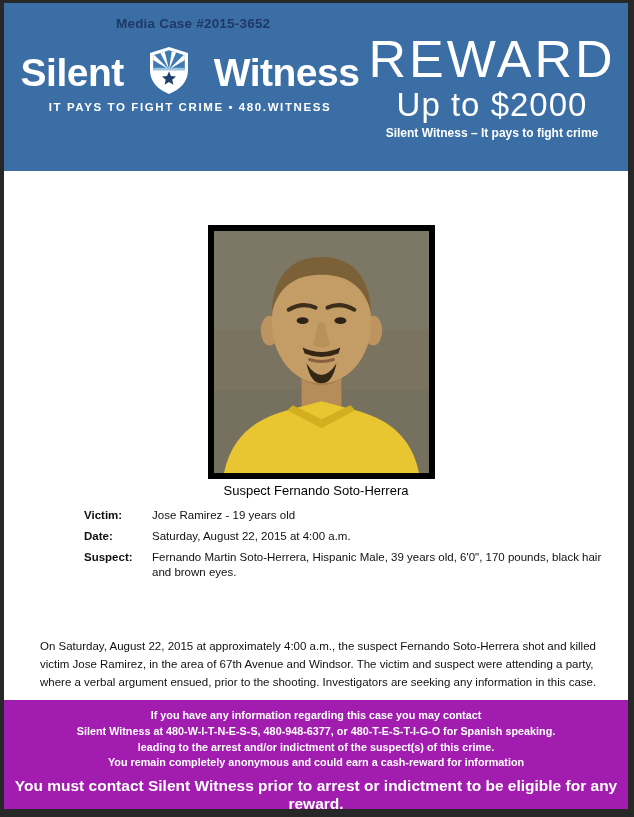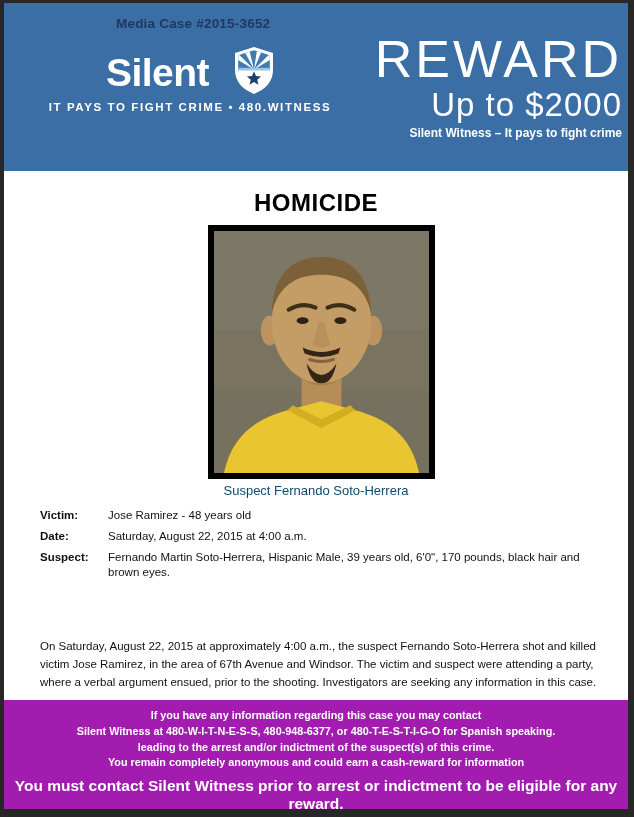--- a/index.html
+++ b/index.html
@@ -57,21 +57,21 @@
     margin-top: 7px;
     color: #ffffff;
     font-size: 11.5px;
     font-weight: bold;
     letter-spacing: 1.6px;
     white-space: nowrap;
   }
   .reward {
     position: absolute;
     left: 358px; top: 30px; width: 260px;
-    text-align: right;
+    text-align: center;
     color: #ffffff;
   }
   .reward-title {
     font-size: 52px;
     font-weight: 200;
     letter-spacing: 3px;
     line-height: 1.0;
   }
   .reward-amount {
     font-size: 33px;
@@ -102,34 +102,35 @@
     width: 227px; height: 254px;
     background: #000000;
     padding: 6px;
   }
   .photo-frame svg { display: block; width: 100%; height: 100%; }
   .photo-caption {
     position: absolute;
     left: 0; top: 480px; width: 100%;
     text-align: center;
     font-size: 13px;
-    color: #0c4a6e;
+    color: #000000;
   }
 
   .details {
     position: absolute;
     left: 36px; top: 505px; width: 575px;
     font-size: 11.5px;
     color: #111111;
   }
   .detail-row {
     display: grid;
     grid-template-columns: 68px 1fr;
     margin-bottom: 6.5px;
     line-height: 14.5px;
+    margin-left: 44px;
   }
   .detail-label { font-weight: bold; }
   .detail-value { max-width: 505px; }
 
   .narrative {
     position: absolute;
     left: 36px; top: 610px; width: 578px;
     font-size: 11.5px;
     line-height: 18px;
     color: #111111;
@@ -188,32 +189,32 @@
                   <path d="M22 25 L10 2 L16 0 Z"></path>
                   <path d="M22 25 L26 -1 L32 1 Z"></path>
                   <path d="M22 25 L39 8 L42 13 Z"></path>
                 </g>
                 <rect x="0" y="25" width="44" height="27" fill="#ffffff"></rect>
                 <rect x="0" y="23" width="44" height="3" fill="#9cc3e0"></rect>
                 <polygon points="22,27 24.2,32.1 29.8,32.5 25.6,36.2 26.9,41.7 22,38.7 17.1,41.7 18.4,36.2 14.2,32.5 19.8,32.1" fill="#1f3f6e"></polygon>
               </g>
             </svg>
           </span>
+          <span class="brand-word">Witness</span>
         </div>
         <div class="brand-tagline">IT PAYS TO FIGHT CRIME  •  480.WITNESS</div>
       </div>
 
       <div class="reward">
         <div class="reward-title">REWARD</div>
         <div class="reward-amount">Up to $2000</div>
         <div class="reward-subtitle">Silent Witness – It pays to fight crime</div>
       </div>
     </div>
 
-    <div class="crime-type">HOMICIDE</div>
 
     <div class="photo-frame">
       <svg viewBox="0 0 216 243" preserveAspectRatio="none">
         <rect width="216" height="243" fill="#76705f"></rect>
         <rect width="216" height="100" fill="#7d7766"></rect>
         <rect y="100" width="216" height="60" fill="#79735f"></rect>
         <ellipse cx="56" cy="100" rx="9" ry="15" fill="#bd9460"></ellipse>
         <ellipse cx="160" cy="100" rx="9" ry="15" fill="#bd9460"></ellipse>
         <rect x="88" y="130" width="40" height="56" fill="#b68d58"></rect>
         <path d="M88 148 q20 14 40 0 v-16 h-40 Z" fill="#a67e4c"></path>
@@ -229,21 +230,21 @@
         <path d="M89 117 q19 9 38 0 l-2 6 q-17 7 -34 0 Z" fill="#332614"></path>
         <path d="M96 129 q12 4 24 0" stroke="#8a5f3e" stroke-width="3" fill="none" stroke-linecap="round"></path>
         <path d="M93 133 q15 23 30 0 q-4 20 -15 20 q-11 0 -15 -20 Z" fill="#332614"></path>
       </svg>
     </div>
     <div class="photo-caption">Suspect Fernando Soto-Herrera</div>
 
     <div class="details">
       <div class="detail-row">
         <span class="detail-label">Victim:</span>
-        <span class="detail-value">Jose Ramirez - 48 years old</span>
+        <span class="detail-value">Jose Ramirez - 19 years old</span>
       </div>
       <div class="detail-row">
         <span class="detail-label">Date:</span>
         <span class="detail-value">Saturday, August 22, 2015 at 4:00 a.m.</span>
       </div>
       <div class="detail-row">
         <span class="detail-label">Suspect:</span>
         <span class="detail-value">Fernando Martin Soto-Herrera, Hispanic Male, 39 years old, 6'0", 170 pounds, black hair and brown eyes.</span>
       </div>
     </div>

